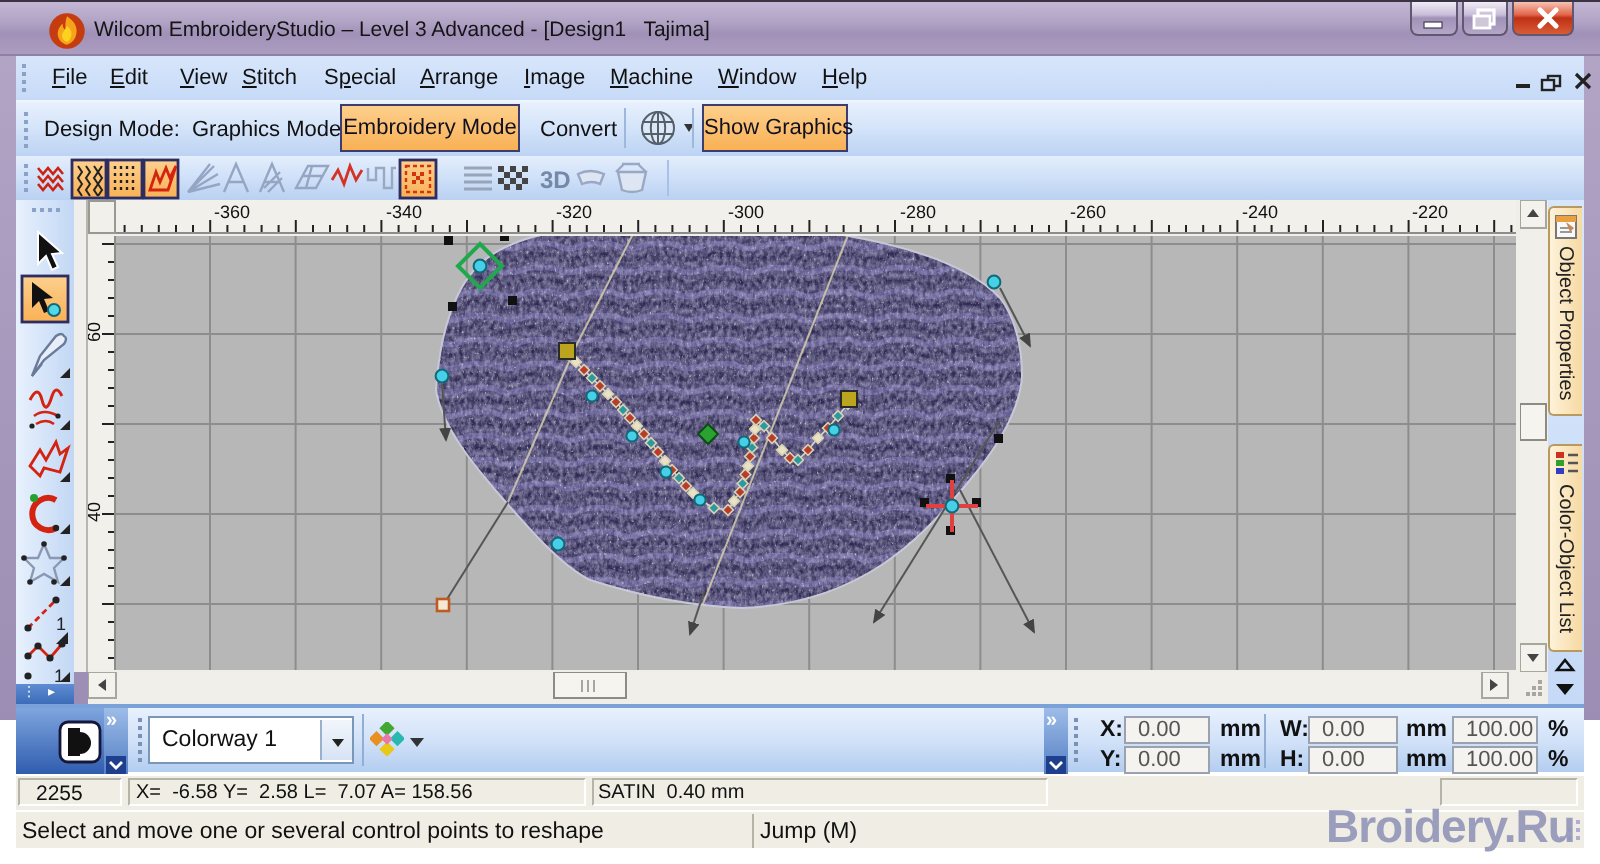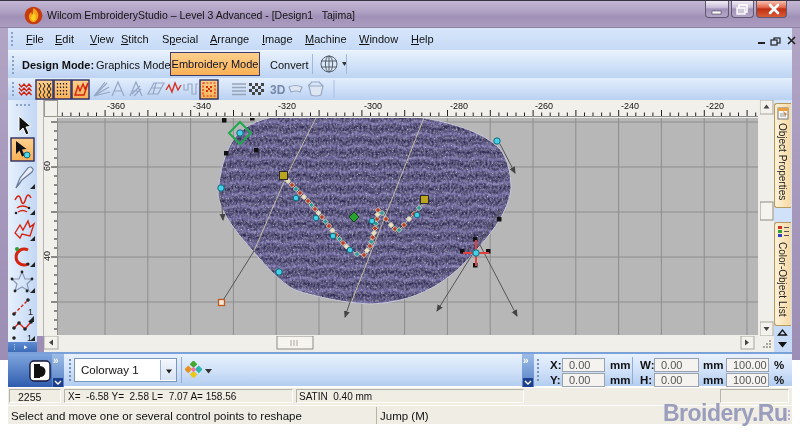--- a/index.html
+++ b/index.html
@@ -80,32 +80,33 @@
   <div class="menu-item" style="left:403px"><u>H</u>elp</div>
   <svg class="abs" style="left:748px;top:8px" width="44" height="10">
     <rect x="2" y="6" width="7" height="2" fill="#222"></rect>
     <rect x="18" y="2" width="6" height="5" fill="none" stroke="#222" stroke-width="1.2"></rect>
     <rect x="15" y="4" width="6" height="5" fill="#cfe0f8" stroke="#222" stroke-width="1.2"></rect>
     <path d="M32,1 L39,8 M39,1 L32,8" stroke="#222" stroke-width="1.6"></path>
   </svg>
 </div>
 <div id="row2">
   <div class="abs" style="left:4px;top:5px;width:2px;height:18px;background:repeating-linear-gradient(to bottom,#8aa2c8 0 2px,transparent 2px 4px)"></div>
-  <div class="abs" style="left:14px;top:8px;font-size:11px;font-weight:bold;color:#111">Design Mode:</div>
+  <div class="abs" style="left:14px;top:8px;font-size:11px;font-weight:normal;color:#111">Design Mode:</div>
   <div class="abs" style="left:88px;top:8px;font-size:11px;color:#111">Graphics Mode</div>
   <div class="abs" style="left:162px;top:1px;width:90px;height:24px;border:1px solid #3c3c6e;background:linear-gradient(#fdcf8c,#f9b155);font-size:11px;color:#101020;text-align:center;line-height:23px;white-space:nowrap">Embroidery Mode</div>
   <div class="abs" style="left:262px;top:8px;font-size:11px;color:#111">Convert</div>
   <div class="abs" style="left:304px;top:3px;width:1px;height:20px;background:#9db7dd"></div>
   <svg class="abs" style="left:310px;top:3px" width="30" height="20" viewBox="0 0 30 20">
     <circle cx="11" cy="10" r="8" fill="#dde8f6" stroke="#55606e" stroke-width="1"></circle>
     <ellipse cx="11" cy="10" rx="3.6" ry="8" fill="none" stroke="#55606e" stroke-width="1"></ellipse>
     <path d="M3,7 H19 M3,13 H19 M11,2 V18" stroke="#55606e" stroke-width="1" fill="none"></path>
     <path d="M24,8 l5,0 -2.5,4 z" fill="#333"></path>
   </svg>
   <div class="abs" style="left:338px;top:3px;width:1px;height:20px;background:#9db7dd"></div>
+  <div class="abs" style="left:343px;top:1px;width:73px;height:24px;border:1px solid #3c3c6e;background:linear-gradient(#fdcf8c,#f9b155);font-size:11px;color:#101020;text-align:center;line-height:23px;white-space:nowrap">Show Graphics</div>
 </div>
 <div class="abs" style="left:44px;top:100px;width:730px;height:252px;background:#f0eee8"></div>
 <div id="row3">
   <svg width="784" height="22">
     <defs>
       <linearGradient id="og" x1="0" y1="0" x2="0" y2="1">
         <stop offset="0" stop-color="#fdd08e"></stop>
             <stop offset="1" stop-color="#f9b155"></stop>
       </linearGradient>
     </defs>

